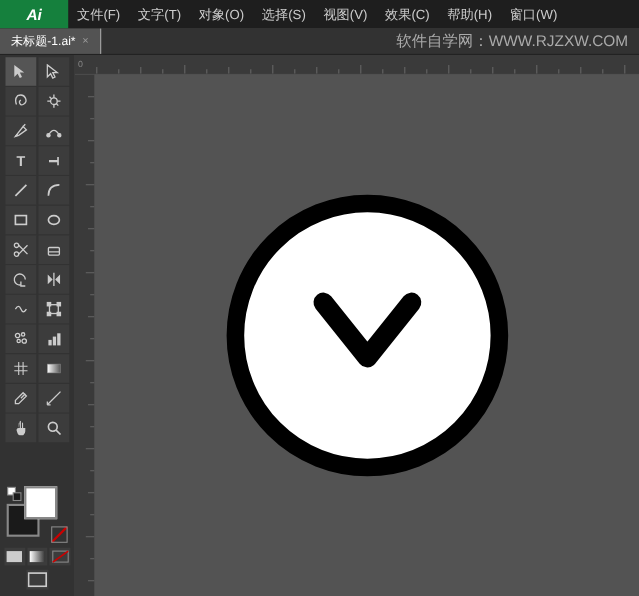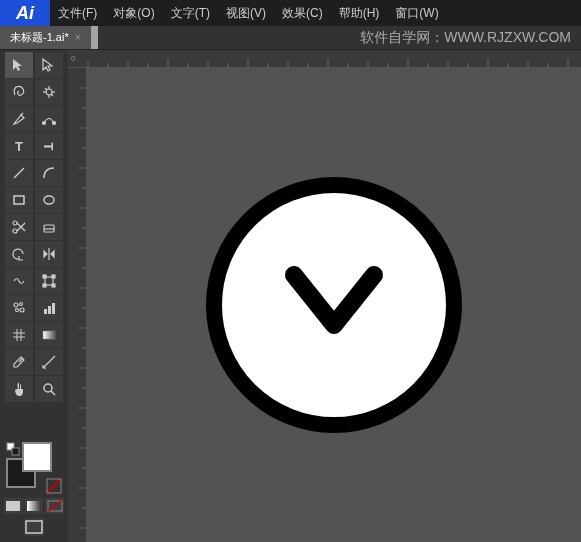--- a/index.html
+++ b/index.html
@@ -16,29 +16,29 @@
 
     
     .title-bar {
       height: 26px;
       background: #1e1e1e;
       display: flex;
       align-items: center;
       flex-shrink: 0;
     }
     .title-bar-logo {
-      width: 50px;
+      width: 62px;
       height: 26px;
-      background: #1d4ed8;
+      background: #15803d;
       display: flex;
       align-items: center;
       justify-content: center;
       color: white;
       font-weight: bold;
-      font-size: 18px;
+      font-size: 14px;
       font-style: italic;
       flex-shrink: 0;
     }
     .title-bar-menu {
       display: flex;
       align-items: center;
       height: 100%;
       flex: 1;
     }
     .menu-item {
@@ -63,21 +63,21 @@
     }
     .tab-active {
       background: #535353;
       color: #ffffff;
       padding: 0 10px;
       height: 100%;
       display: flex;
       align-items: center;
       font-size: 11px;
       gap: 6px;
-      border-right: 7px solid #a3a3a3;
+      border-right: 1px solid #a3a3a3;
     }
     .tab-close {
       color: #999;
       cursor: pointer;
       font-size: 10px;
     }
     .tab-website {
       color: #aaaaaa;
       font-size: 14px;
       padding: 0 10px;
@@ -258,22 +258,23 @@
   </style>
 </head>
 <body>
 
 <div class="title-bar">
   <div class="title-bar-logo">
     <span>Ai</span>
   </div>
   <div class="title-bar-menu">
     <div class="menu-item">文件(F)</div>
+    <div class="menu-item">文字(T)</div>
     <div class="menu-item">对象(O)</div>
-    <div class="menu-item">文字(T)</div>
+    <div class="menu-item">选择(S)</div>
     <div class="menu-item">视图(V)</div>
     <div class="menu-item">效果(C)</div>
     <div class="menu-item">帮助(H)</div>
     <div class="menu-item">窗口(W)</div>
   </div>
 </div>
 
 <div class="tab-bar">
   <div class="tab-active">
     <span>未标题-1.ai*</span>

